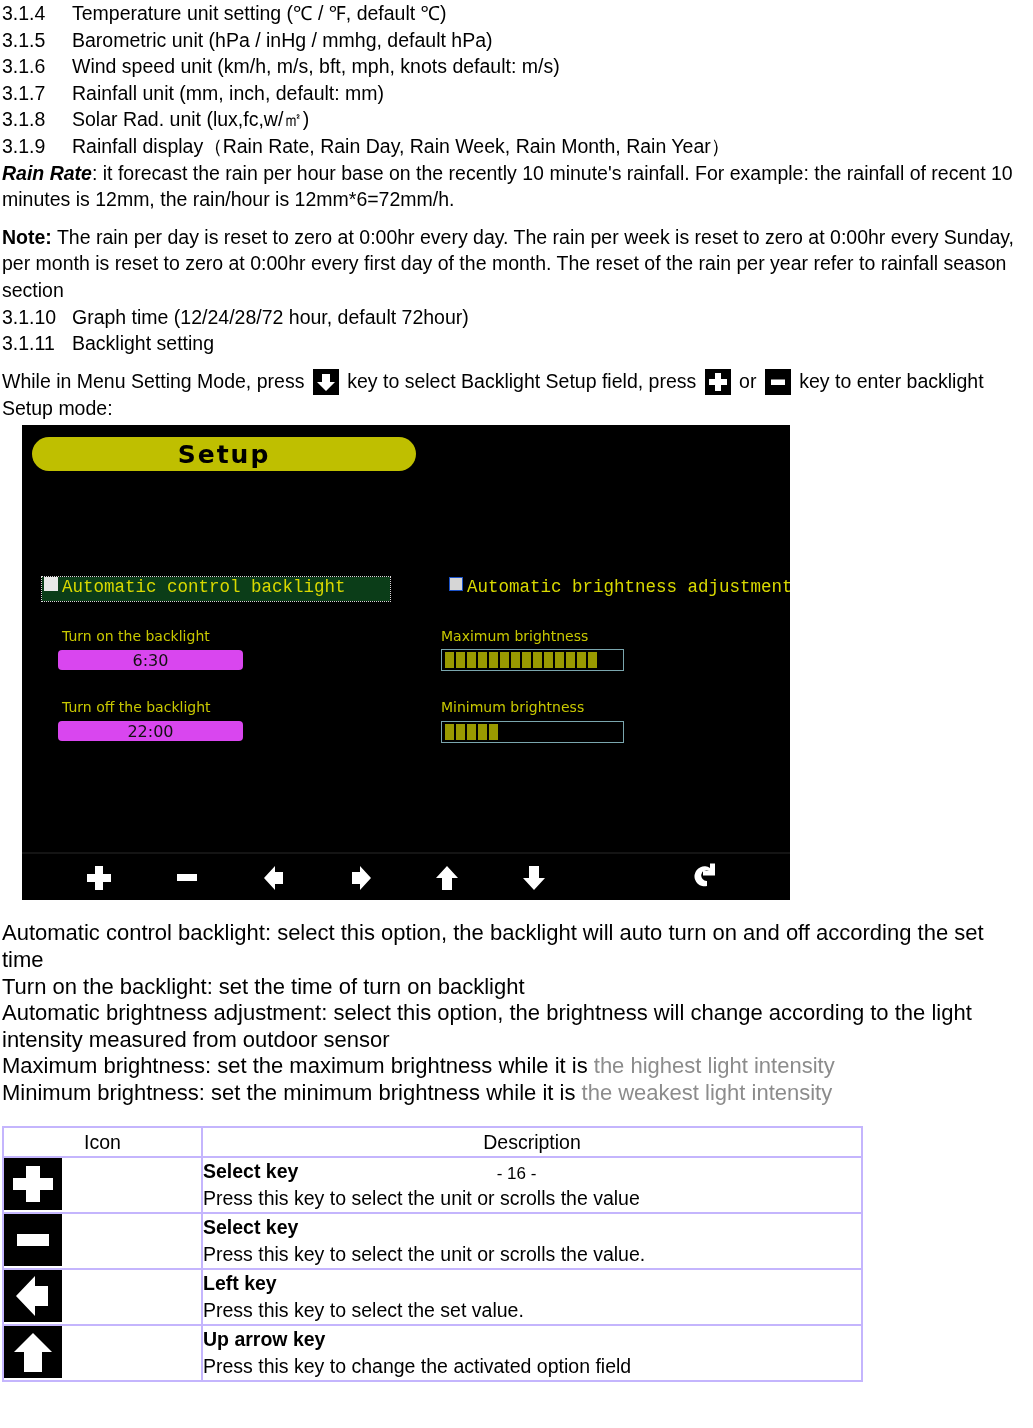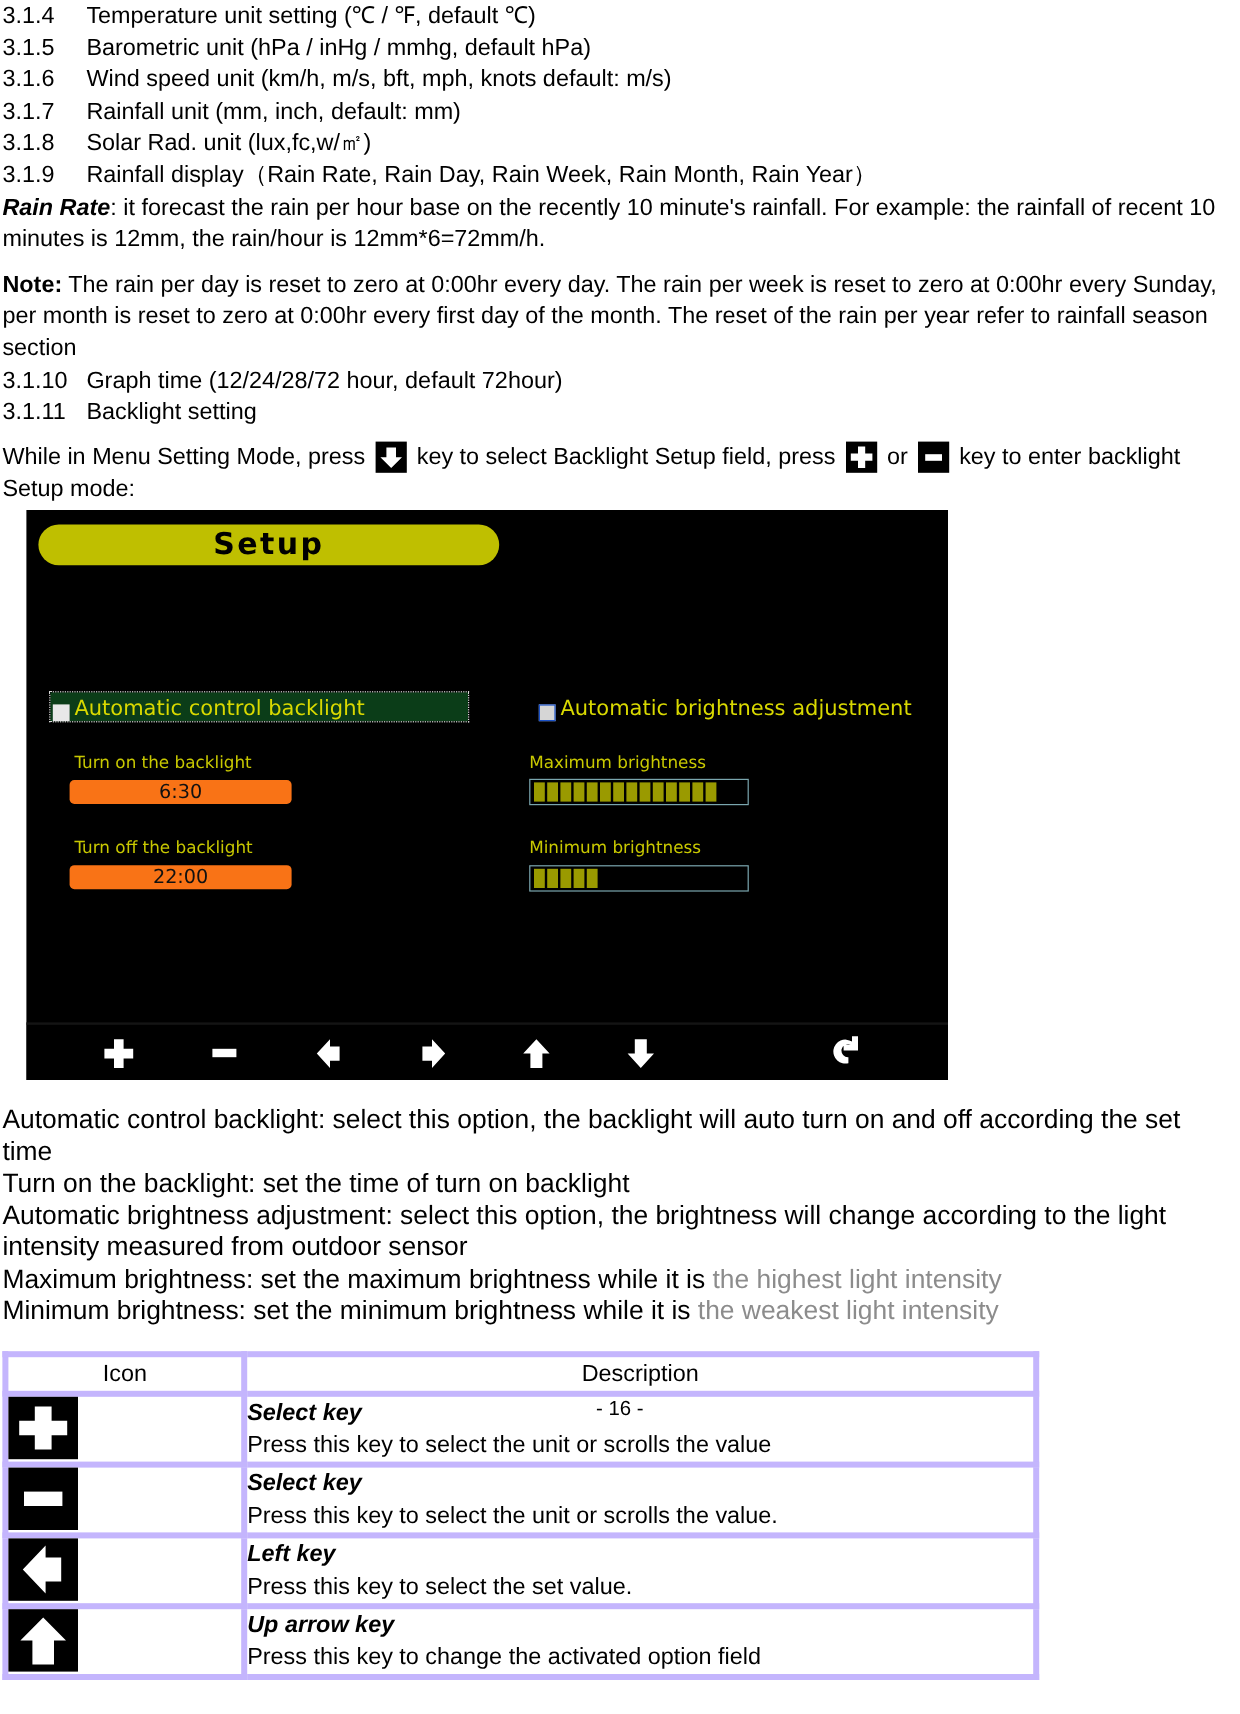--- a/index.html
+++ b/index.html
@@ -76,22 +76,23 @@
     font-weight: bold;
     letter-spacing: 2px;
     display: flex;
     align-items: center;
     justify-content: center;
   }
 
   .opt-row {
     position: absolute;
     display: flex;
-    align-items: flex-end;
+    align-items: flex-start;
     height: 24px;
+    font-family: Liberation Mono, monospace;
   }
   .opt-left {
     left: 20px; top: 152px;
     width: 348px;
     background: #0b3d18;
     outline: 1px dotted #d8d8d8;
   }
   .opt-right {
     left: 425px; top: 152px;
   }
@@ -110,21 +111,21 @@
   }
 
   .fld-label {
     position: absolute;
     color: #c8c800;
     font-size: 14px;
     white-space: nowrap;
   }
   .timebox {
     position: absolute;
-    background: #f97316;
+    background: #d946ef;
     border-radius: 4px;
     color: #111;
     font-size: 16px;
     display: flex;
     align-items: center;
     justify-content: center;
   }
 
   .bar {
     position: absolute;
@@ -159,21 +160,21 @@
   .desc-line { font-size: 22px; line-height: 26.6px; }
 
   
   table.icontable {
     border-collapse: collapse;
     width: 861px;
     margin-left: 2px;
     table-layout: fixed;
   }
   table.icontable td, table.icontable th {
-    border: 5px solid #c4b5fd;
+    border: 2px solid #c4b5fd;
     padding: 0;
     vertical-align: top;
     margin-left: 43px;
   }
   .col-icon { width: 199px; }
   .col-desc { width: 660px; }
   .hdr {
     text-align: center;
     font-weight: normal;
     font-size: 19.5px;
@@ -188,21 +189,21 @@
     background: #000;
     position: relative;
     display: block;
   }
   .big-key svg { position: absolute; left: 0; top: 0; }
   .desc-cell {
     padding: 2px 0 4px 8px;
     font-size: 19.5px;
     line-height: 27px;
   }
-  .desc-cell .t1 { font-weight: bold; font-style: italic; }
+  .desc-cell .t1 { font-weight: bold; }
 
   .pagenum {
     position: absolute;
     left: 0; right: 0;
     bottom: 4px;
     text-align: center;
     font-size: 17px;
   }
 </style>
 </head>

